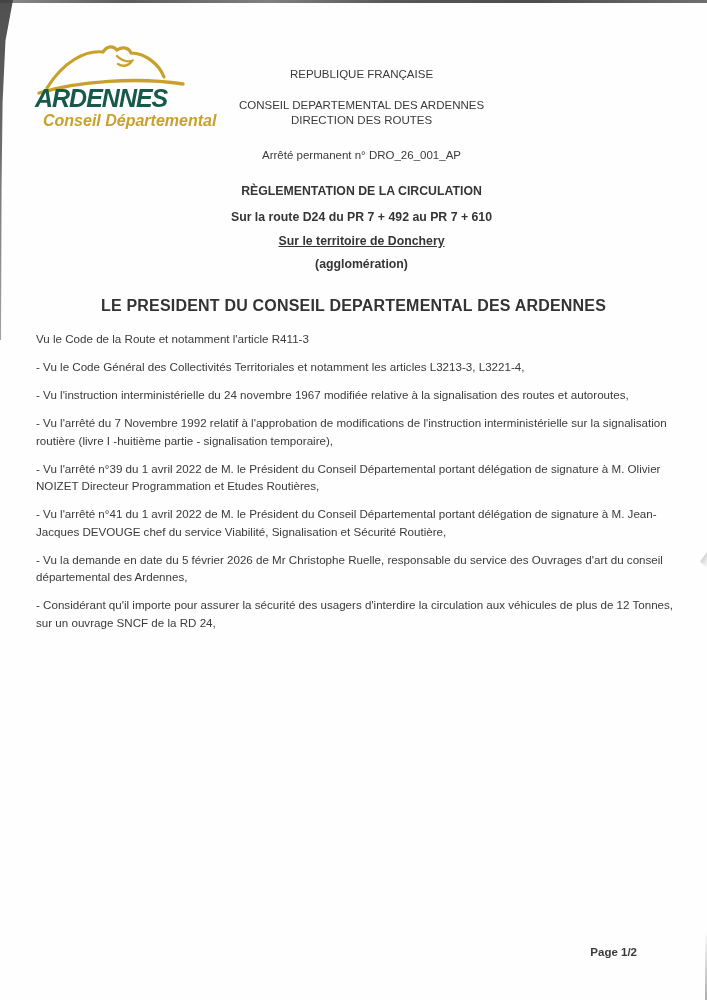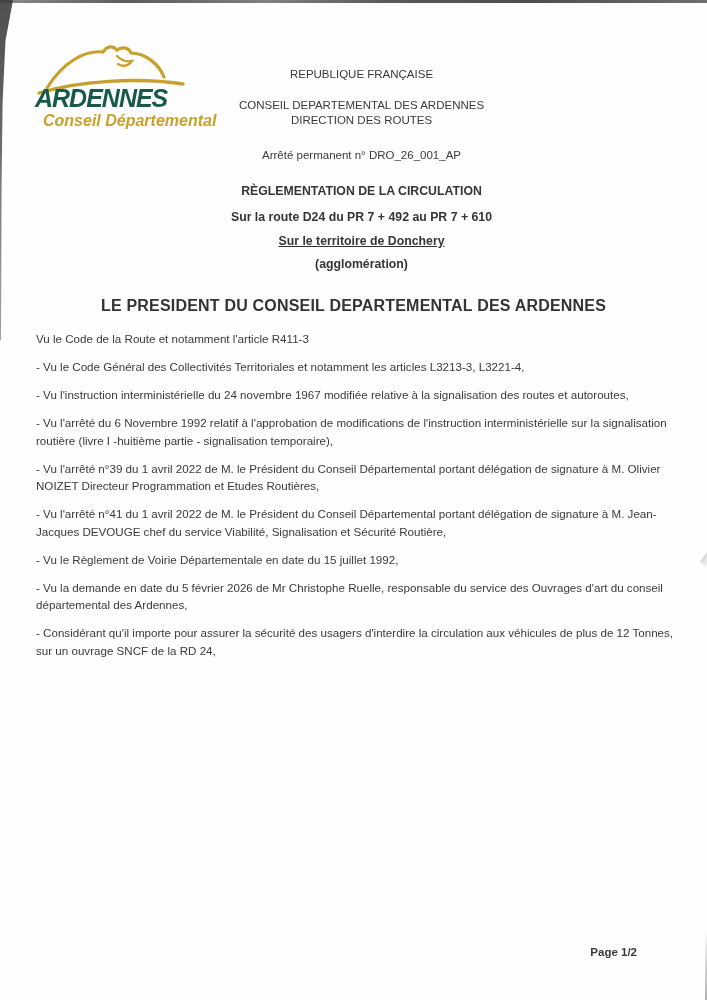--- a/index.html
+++ b/index.html
@@ -115,23 +115,22 @@
   <div class="cline bold t-route">Sur la route D24 du PR 7 + 492 au PR 7 + 610</div>
   <div class="cline bold t-territoire">Sur le territoire de Donchery</div>
   <div class="cline bold t-agglo">(agglomération)</div>
 
   <div class="main-heading">LE PRESIDENT DU CONSEIL DEPARTEMENTAL DES ARDENNES</div>
 
   <div class="doc-body">
     <p>Vu le Code de la Route et notamment l'article R411-3</p>
     <p>- Vu le Code Général des Collectivités Territoriales et notamment les articles L3213-3, L3221-4,</p>
     <p>- Vu l'instruction interministérielle du 24 novembre 1967 modifiée relative à la signalisation des routes et autoroutes,</p>
-    <p>- Vu l'arrêté du 6 Novembre 1992 relatif à l'approbation de modifications de l'instruction interministérielle sur la signalisation routière (livre I -huitième partie - signalisation temporaire),</p>
+    <p>- Vu l'arrêté du 7 Novembre 1992 relatif à l'approbation de modifications de l'instruction interministérielle sur la signalisation routière (livre I -huitième partie - signalisation temporaire),</p>
     <p>- Vu l'arrêté n°39 du 1 avril 2022 de M. le  Président du Conseil Départemental  portant délégation de signature à M. Olivier NOIZET Directeur Programmation et Etudes Routières,</p>
     <p>- Vu l'arrêté n°41 du 1 avril 2022 de M. le  Président du Conseil Départemental  portant délégation de signature à M. Jean-Jacques DEVOUGE chef du service Viabilité, Signalisation et Sécurité Routière,</p>
-    <p>- Vu le Règlement de Voirie Départementale en date du 15 juillet 1992,</p>
     <p>- Vu la demande en date du 5 février 2026 de Mr Christophe Ruelle, responsable du service des Ouvrages d'art du conseil départemental des Ardennes,</p>
     <p>- Considérant qu'il importe pour assurer la sécurité des usagers d'interdire la circulation aux véhicules de plus de 12 Tonnes, sur un ouvrage SNCF de la RD 24,</p>
   </div>
 
   <div class="footer">Page 1/2</div>
 
 </div>
 
 </body></html>

